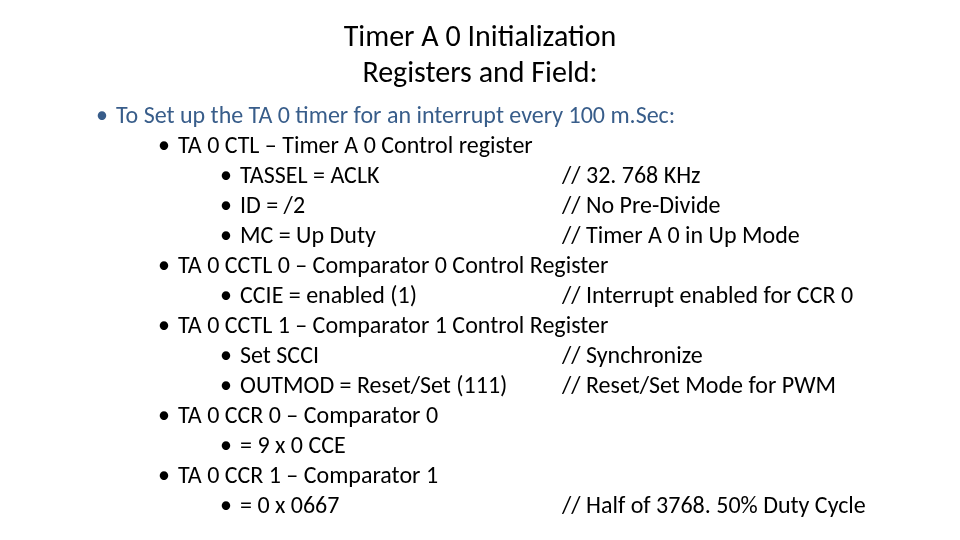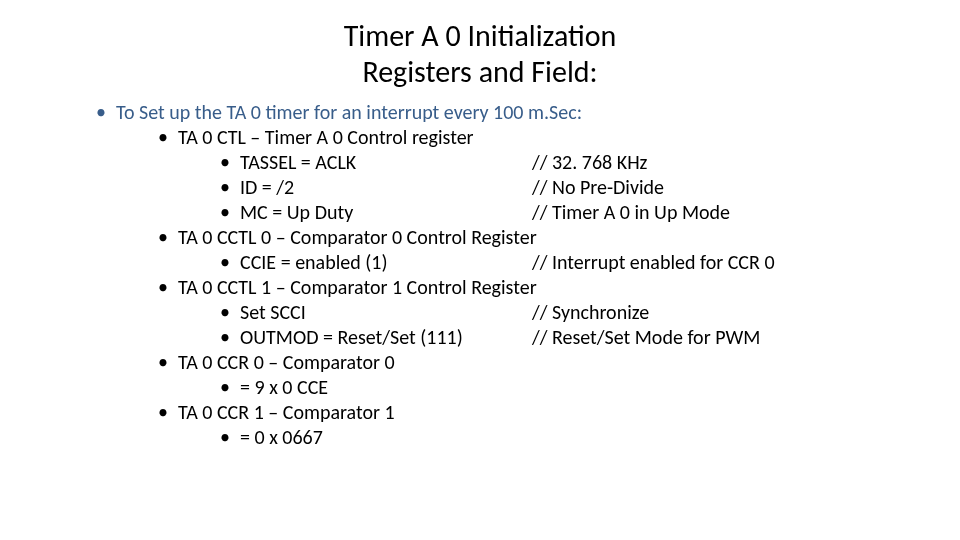--- a/index.html
+++ b/index.html
@@ -20,21 +20,21 @@
   .title {
     text-align: center;
     font-size: 30px;
     line-height: 1.2;
     padding-top: 18px;
     padding-bottom: 6px;
     font-weight: 400;
   }
   .body {
     padding: 4px 50px 0 50px;
-    font-size: 20px;
+    font-size: 24px;
     line-height: 1.25;
   }
   ul {
     list-style: none;
     margin: 0;
     padding: 0;
   }
   li {
     position: relative;
     padding-left: 26px;
@@ -67,20 +67,21 @@
     top: 0;
     color: #000;
   }
   .lvl3 > li {
     padding-left: 26px;
   }
   
   .lvl3 > li.flexrow {
     display: flex;
     padding-left: 26px;
+    gap: 30px;
   }
   .lvl3 > li.flexrow::before {
     left: 6px;
   }
   .lvl3 > li.flexrow .setting {
     width: 292px;
     flex: 0 0 292px;
   }
   .lvl3 > li.flexrow .comment {
     flex: 1 1 auto;
@@ -152,20 +153,21 @@
                 <span class="setting">= 9 x 0 CCE</span>
               </li>
             </ul>
           </li>
 
           <li>
             <span>TA 0 CCR 1 – Comparator 1</span>
             <ul class="lvl3">
               <li class="flexrow">
                 <span class="setting">= 0 x 0667</span>
+                <span class="comment">// Half of 3768. 50% Duty Cycle</span>
               </li>
             </ul>
           </li>
 
         </ul>
       </li>
     </ul>
   </div>
 </div>
 

